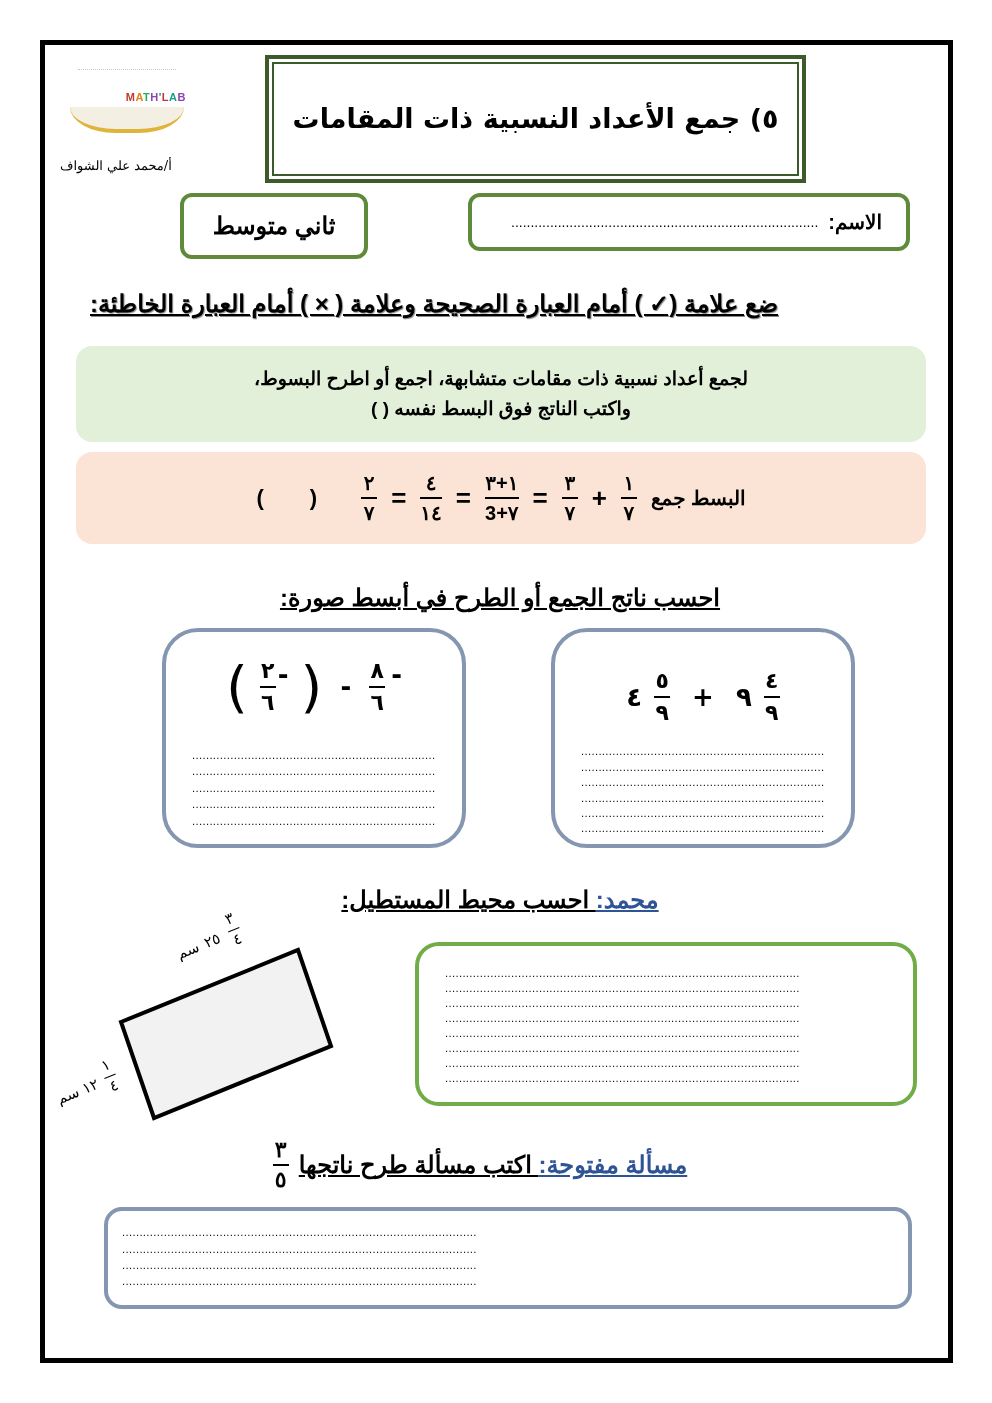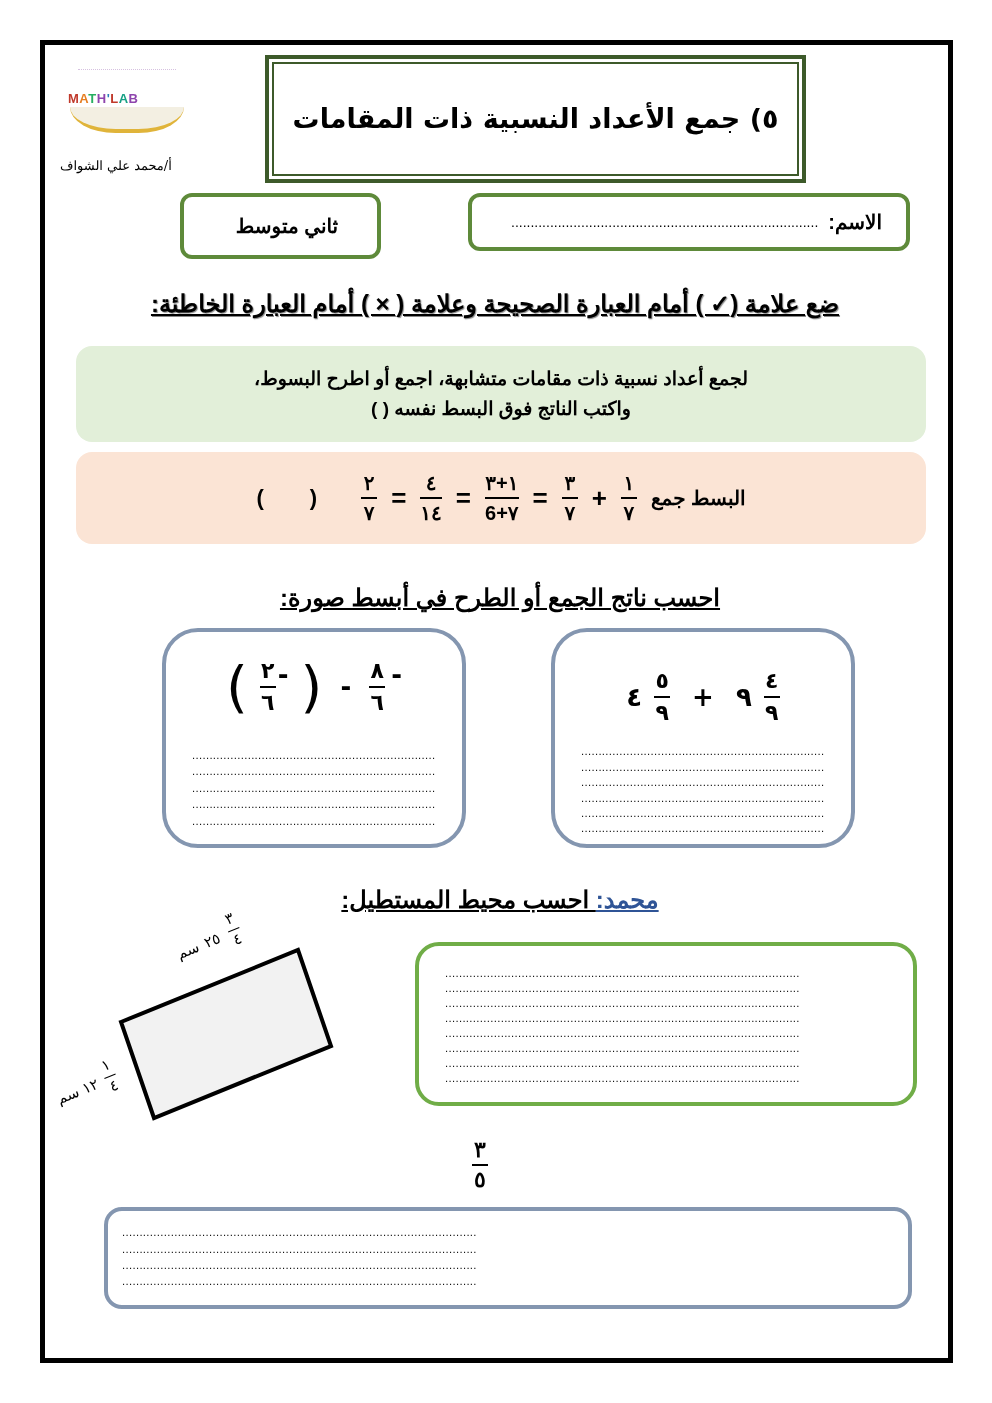--- a/index.html
+++ b/index.html
@@ -1,37 +1,37 @@
 <!DOCTYPE html>
 <html><head>
 <meta charset="utf-8">
 <style>
   html,body{margin:0;padding:0;background:#fff;}
   body{width:992px;height:1403px;position:relative;overflow:hidden;font-family:"DejaVu Sans",sans-serif;color:#000;}
   .page-border{position:absolute;left:40px;top:40px;width:903px;height:1313px;border:5px solid #000;}
   .abs{position:absolute;}
   .logo{left:68px;top:63px;width:118px;height:72px;}
   .logo-book{position:absolute;left:2px;top:44px;width:114px;height:22px;background:#f3efe2;border-bottom:4px solid #e0b43a;border-radius:0 0 40% 40%/0 0 100% 100%;}
-  .logo-text{position:absolute;left:0;top:28px;width:118px;text-align:left;font-family:"Liberation Sans",sans-serif;font-weight:bold;font-size:13px;letter-spacing:0.5px;}
+  .logo-text{position:absolute;left:0;top:28px;width:118px;text-align:right;font-family:"Liberation Sans",sans-serif;font-weight:bold;font-size:11px;letter-spacing:0.5px;}
   .logo-text span:nth-child(1){color:#c0392b;}
   .logo-text span:nth-child(2){color:#e67e22;}
   .logo-text span:nth-child(3){color:#27ae60;}
   .logo-text span:nth-child(4){color:#8e44ad;}
   .logo-text span:nth-child(5){color:#2980b9;}
   .logo-text span:nth-child(6){color:#c0392b;}
   .logo-text span:nth-child(7){color:#16a085;}
   .logo-text span:nth-child(8){color:#8e44ad;}
   .logo-doodles{position:absolute;left:10px;top:6px;width:98px;height:20px;border-top:1px dotted #b9c;opacity:.6;}
   .author{left:60px;top:158px;width:130px;font-size:13px;text-align:left;direction:rtl;font-family:"DejaVu Serif",serif;}
   .title-box{left:265px;top:55px;width:533px;height:120px;border:4px solid #3d5a2a;box-shadow:inset 0 0 0 3px #fff, inset 0 0 0 5px #3d5a2a;display:flex;flex-direction:row;align-items:center;justify-content:center;direction:rtl;}
   .title-line{font-family:"DejaVu Sans",sans-serif;font-weight:bold;font-size:27px;line-height:44px;}
-  .grade-box{left:180px;top:193px;width:180px;height:58px;border:4px solid #5e8a3a;border-radius:12px;display:flex;align-items:center;justify-content:center;font-weight:bold;font-size:20px;font-family:"Liberation Sans",sans-serif;direction:rtl;padding-left:13px;}
+  .grade-box{left:180px;top:193px;width:180px;height:58px;border:4px solid #5e8a3a;border-radius:12px;display:flex;align-items:center;justify-content:center;font-weight:bold;font-size:24px;font-family:"Liberation Sans",sans-serif;direction:rtl;}
   .name-box{left:468px;top:193px;width:442px;height:58px;border:4px solid #5e8a3a;border-radius:12px;display:flex;align-items:center;justify-content:flex-start;padding:0 24px;box-sizing:border-box;direction:rtl;font-family:"Liberation Sans",sans-serif;font-weight:bold;font-size:20px;}
   .name-dots{font-weight:normal;font-size:14px;letter-spacing:0px;margin-right:10px;}
-  .instr{left:90px;top:290px;width:810px;text-align:center;direction:rtl;font-family:"Liberation Sans",sans-serif;font-weight:bold;font-size:24px;text-decoration:underline;text-shadow:1px 1px 1px #888;}
+  .instr{left:90px;top:290px;width:810px;text-align:left;direction:rtl;font-family:"Liberation Sans",sans-serif;font-weight:bold;font-size:24px;text-decoration:underline;text-shadow:1px 1px 1px #888;}
   .green-card{left:76px;top:346px;width:850px;height:96px;background:#e2efd9;border-radius:16px;direction:rtl;display:flex;flex-direction:column;align-items:center;justify-content:center;font-family:"Liberation Sans",sans-serif;font-weight:bold;font-size:19px;line-height:30px;}
   .peach-card{left:76px;top:452px;width:850px;height:92px;background:#fbe4d5;border-radius:16px;direction:rtl;display:flex;align-items:center;justify-content:center;font-family:"Liberation Sans",sans-serif;font-weight:bold;font-size:20px;gap:14px;}
   .frac{display:inline-flex;flex-direction:column;align-items:center;line-height:24px;font-size:20px;}
   .frac .bar{width:100%;min-width:16px;border-top:2px solid #000;margin:2px 0;}
   .op{font-size:26px;font-weight:bold;}
   .paren-blank{letter-spacing:0;word-spacing:40px;font-size:22px;margin-right:30px;}
   .sec-head{text-align:center;direction:rtl;font-family:"Liberation Sans",sans-serif;font-weight:bold;font-size:24px;}
   .sec-head .ul{text-decoration:underline;}
   .blue{color:#2f5496;}
   .q-card{border:4px solid #8496b0;border-radius:36px;box-sizing:border-box;}
@@ -86,21 +86,21 @@
   <span class="op">+</span>
   <span class="frac">
       <span>٣</span>
       <span class="bar"></span>
       <span>٧</span>
     </span>
   <span class="op">=</span>
   <span class="frac">
       <span>١+٣</span>
       <span class="bar"></span>
-      <span>٧+6</span>
+      <span>٧+3</span>
     </span>
   <span class="op">=</span>
   <span class="frac">
       <span>٤</span>
       <span class="bar"></span>
       <span>١٤</span>
     </span>
   <span class="op">=</span>
   <span class="frac">
       <span>٢</span>
@@ -190,20 +190,21 @@
   <div class="dots" style="top:35px;">......................................................................................................</div>
   <div class="dots" style="top:50px;">......................................................................................................</div>
   <div class="dots" style="top:65px;">......................................................................................................</div>
   <div class="dots" style="top:80px;">......................................................................................................</div>
   <div class="dots" style="top:95px;">......................................................................................................</div>
   <div class="dots" style="top:110px;">......................................................................................................</div>
   <div class="dots" style="top:125px;">......................................................................................................</div>
 </div>
 
 <div class="abs sec-head" style="left:240px;top:1138px;width:480px;display:flex;align-items:center;justify-content:center;gap:10px;">
+  <span><span class="ul blue">مسألة مفتوحة:</span><span class="ul"> اكتب مسألة طرح ناتجها</span></span>
   <span class="frac" style="font-size:22px;line-height:24px;">
       <span>٣</span>
       <span class="bar"></span>
       <span>٥</span>
     </span>
 </div>
 
 <div class="abs o-answer">
   <div class="dots" style="top:14px;left:14px;right:14px;">......................................................................................................</div>
   <div class="dots" style="top:31px;left:14px;right:14px;">......................................................................................................</div>

